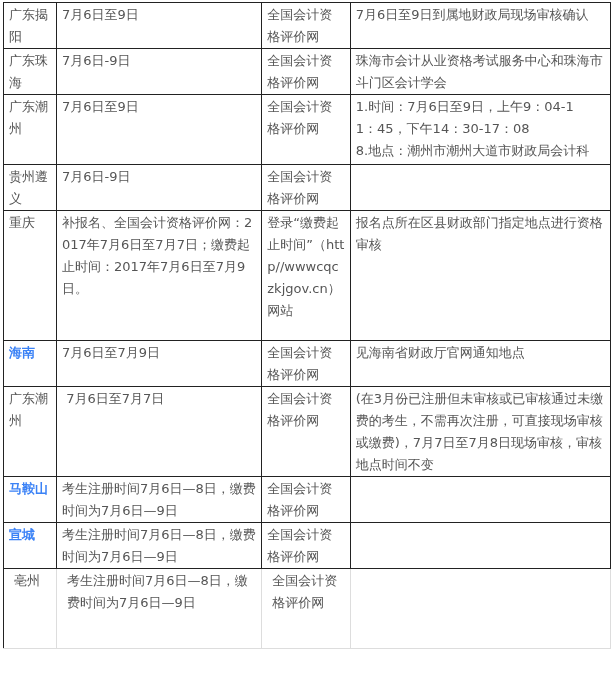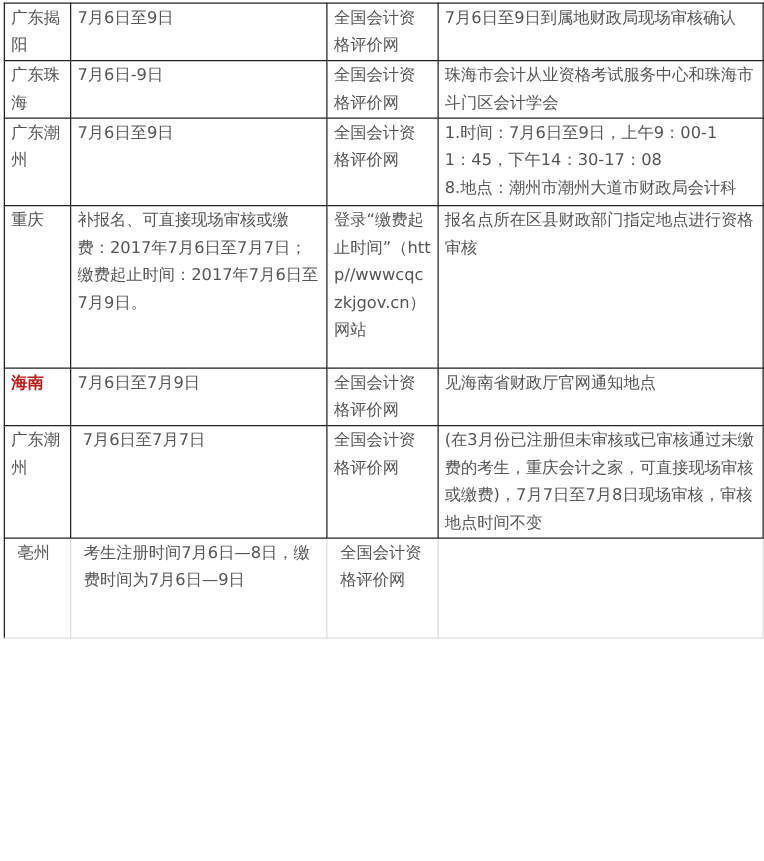--- a/index.html
+++ b/index.html
@@ -28,21 +28,21 @@
     border: 1.5px solid #222222;
     vertical-align: top;
     padding: 1px 5px 0 5px;
     word-break: break-all;
     overflow: hidden;
   }
   .tbl td.c-region { width: 38px; }
   .tbl td.c-time { width: 193px; margin-left: 45px; }
   .tbl td.c-site { width: 74px; }
   .tbl td.c-place { width: 253px; }
-  .tbl td.bold { font-weight: bold; color: #b91c1c; }
+  .tbl td.bold { font-weight: bold; color: #3b82f6; }
   .tbl tr.last td {
     border: 1px solid #dddddd;
     padding-left: 10px;
   }
   .tbl tr.last td.c-region { border-left: 1.5px solid #222222; }
   .tbl tr.last { border-top: 1.5px solid #222222; }
   .line { display: block; }
 </style>
 </head>
 <body>
@@ -59,42 +59,60 @@
       <td class="c-region">广东珠海</td>
       <td class="c-time">7月6日-9日</td>
       <td class="c-site">全国会计资格评价网</td>
       <td class="c-place">珠海市会计从业资格考试服务中心和珠海市斗门区会计学会</td>
     </tr>
     <tr style="height:70px">
       <td class="c-region">广东潮州</td>
       <td class="c-time">7月6日至9日</td>
       <td class="c-site">全国会计资格评价网</td>
       <td class="c-place">
-        <span class="line">1.时间：7月6日至9日，上午9：00-1</span>
+        <span class="line">1.时间：7月6日至9日，上午9：04-1</span>
         <span class="line">1：45，下午14：30-17：08</span>
         <span class="line">8.地点：潮州市潮州大道市财政局会计科</span>
       </td>
     </tr>
+    <tr style="height:45px">
+      <td class="c-region">贵州遵义</td>
+      <td class="c-time">7月6日-9日</td>
+      <td class="c-site">全国会计资格评价网</td>
+      <td class="c-place"></td>
+    </tr>
     <tr style="height:130px">
       <td class="c-region">重庆</td>
-      <td class="c-time">补报名、可直接现场审核或缴费：2017年7月6日至7月7日；缴费起止时间：2017年7月6日至7月9日。</td>
+      <td class="c-time">补报名、全国会计资格评价网：2017年7月6日至7月7日；缴费起止时间：2017年7月6日至7月9日。</td>
       <td class="c-site">登录“缴费起止时间”（http//wwwcqczkjgov.cn）网站</td>
       <td class="c-place">报名点所在区县财政部门指定地点进行资格审核</td>
     </tr>
     <tr style="height:45px">
       <td class="c-region bold">海南</td>
       <td class="c-time">7月6日至7月9日</td>
       <td class="c-site">全国会计资格评价网</td>
       <td class="c-place">见海南省财政厅官网通知地点</td>
     </tr>
     <tr style="height:90px">
       <td class="c-region">广东潮州</td>
       <td class="c-time" style="white-space:pre"> 7月6日至7月7日</td>
       <td class="c-site">全国会计资格评价网</td>
-      <td class="c-place">(在3月份已注册但未审核或已审核通过未缴费的考生，重庆会计之家，可直接现场审核或缴费)，7月7日至7月8日现场审核，审核地点时间不变</td>
+      <td class="c-place">(在3月份已注册但未审核或已审核通过未缴费的考生，不需再次注册，可直接现场审核或缴费)，7月7日至7月8日现场审核，审核地点时间不变</td>
+    </tr>
+    <tr style="height:45px">
+      <td class="c-region bold">马鞍山</td>
+      <td class="c-time">考生注册时间7月6日—8日，缴费时间为7月6日—9日</td>
+      <td class="c-site">全国会计资格评价网</td>
+      <td class="c-place"></td>
+    </tr>
+    <tr style="height:45px">
+      <td class="c-region bold">宣城</td>
+      <td class="c-time">考生注册时间7月6日—8日，缴费时间为7月6日—9日</td>
+      <td class="c-site">全国会计资格评价网</td>
+      <td class="c-place"></td>
     </tr>
     <tr class="last" style="height:80px">
       <td class="c-region">亳州</td>
       <td class="c-time">考生注册时间7月6日—8日，缴费时间为7月6日—9日</td>
       <td class="c-site">全国会计资格评价网</td>
       <td class="c-place"></td>
     </tr>
   </tbody>
 </table>
 

